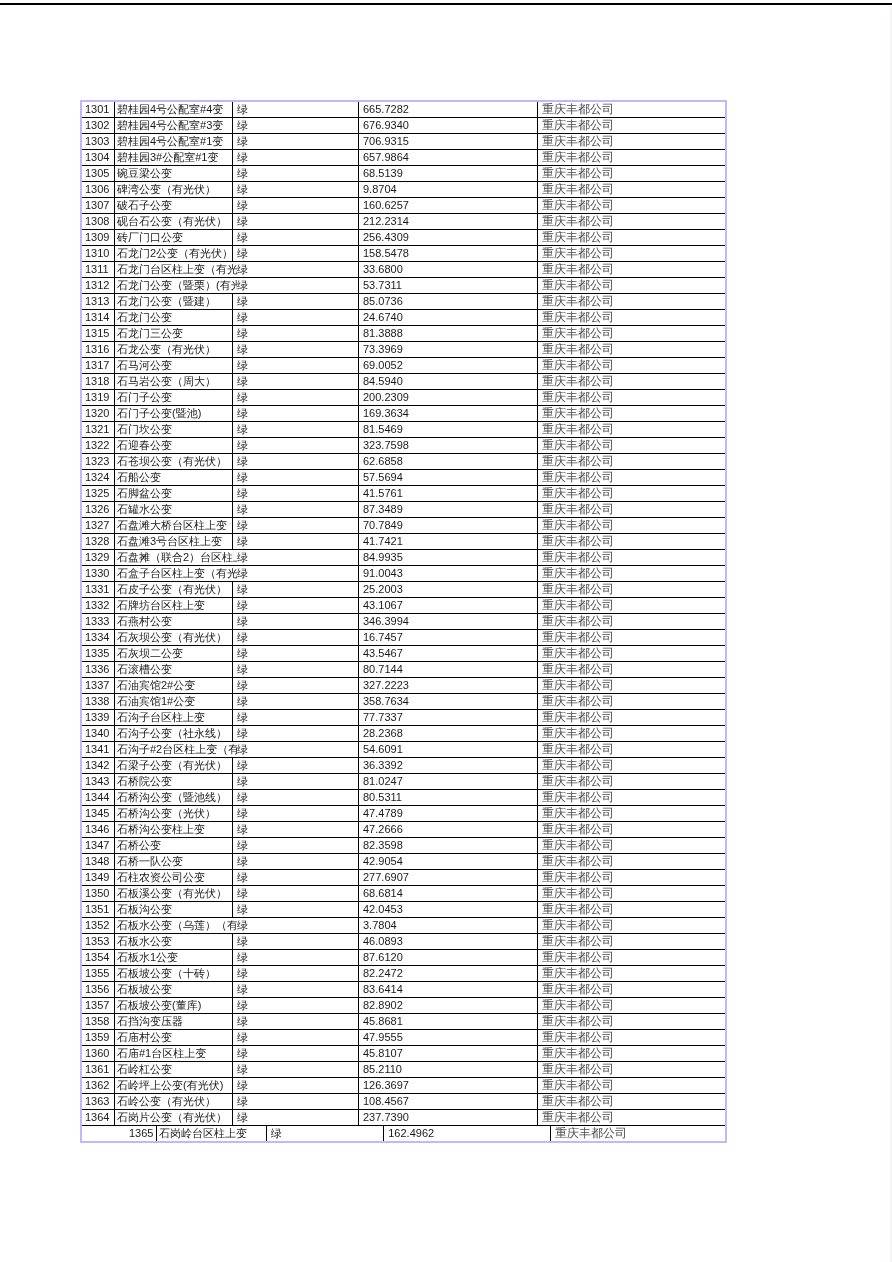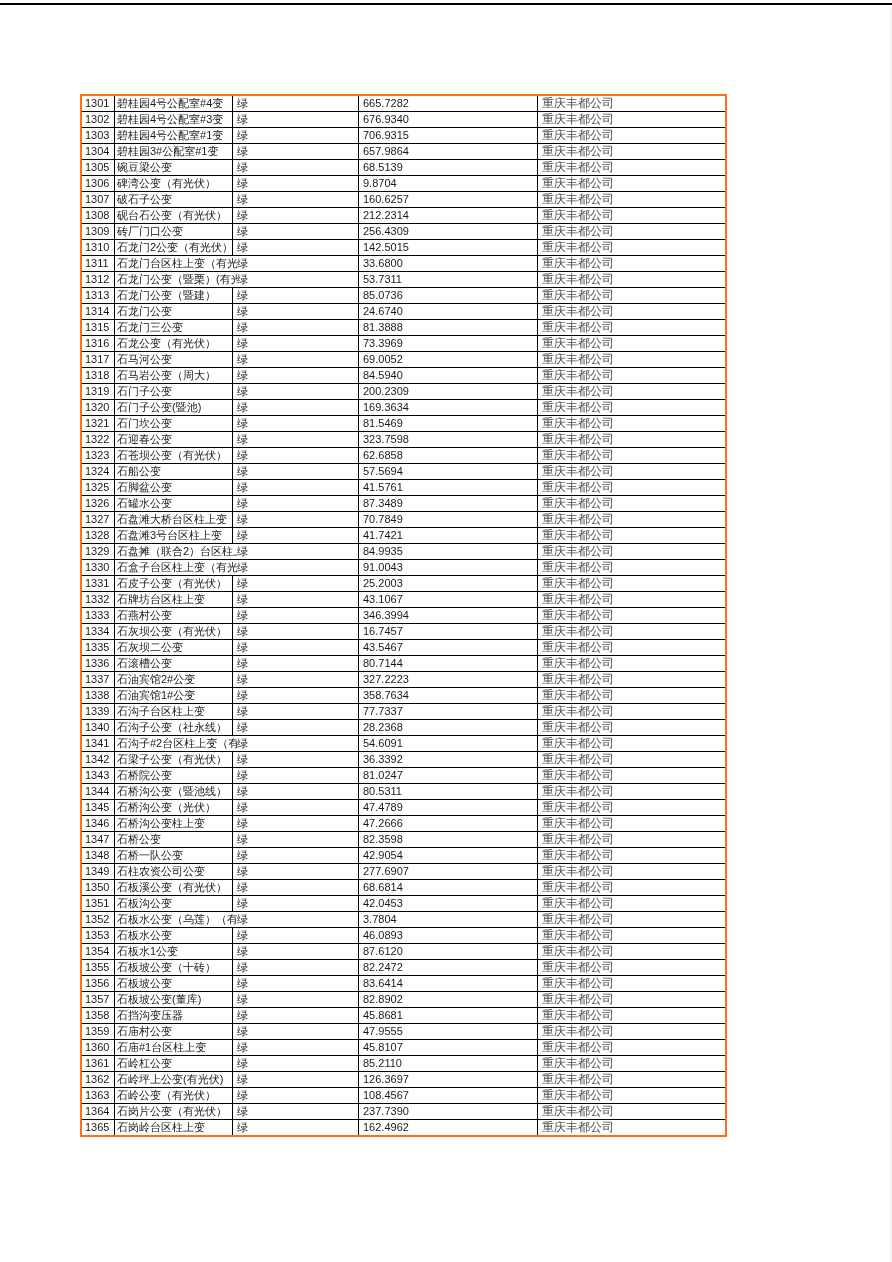--- a/index.html
+++ b/index.html
@@ -29,36 +29,37 @@
     position: absolute;
     top: 6px;
     right: 0;
     width: 2px;
     height: 1256px;
     background: #f6f4f4;
   }
   .grid {
     position: absolute;
     left: 80px;
-    top: 94px;
+    top: 100px;
     width: 647px;
-    border: 2px solid #f97316;
+    border: 2px solid #c4b5fd;
     box-sizing: border-box;
     background: #ffffff;
   }
   .row {
     display: flex;
     height: 16px;
     border-bottom: 1px solid #000000;
     box-sizing: border-box;
     overflow: visible;
   }
   .row:last-child {
     border-bottom: none;
     height: 15px;
+    padding-left: 44px;
   }
   .cell {
     box-sizing: border-box;
     height: 100%;
     line-height: 14px;
     font-size: 11px;
     color: #1a1a1a;
     white-space: nowrap;
     overflow: hidden;
     border-right: 1px solid #000000;
@@ -190,21 +191,21 @@
     <div class="cell c-status">绿</div>
     <div class="cell c-value">256.4309</div>
     <div class="cell c-company">重庆丰都公司</div>
   </div>
       <div class="row">
     <div class="cell c-id">1310</div>
     <div class="cell c-name">
           <span class="nm">石龙门2公变（有光伏）</span>
         </div>
     <div class="cell c-status">绿</div>
-    <div class="cell c-value">142.5015</div>
+    <div class="cell c-value">158.5478</div>
     <div class="cell c-company">重庆丰都公司</div>
   </div>
       <div class="row ovf">
     <div class="cell c-id">1311</div>
     <div class="cell c-name">
           <span class="nm">石龙门台区柱上变（有光伏）</span>
         </div>
     <div class="cell c-status">绿</div>
     <div class="cell c-value">33.6800</div>
     <div class="cell c-company">重庆丰都公司</div>

